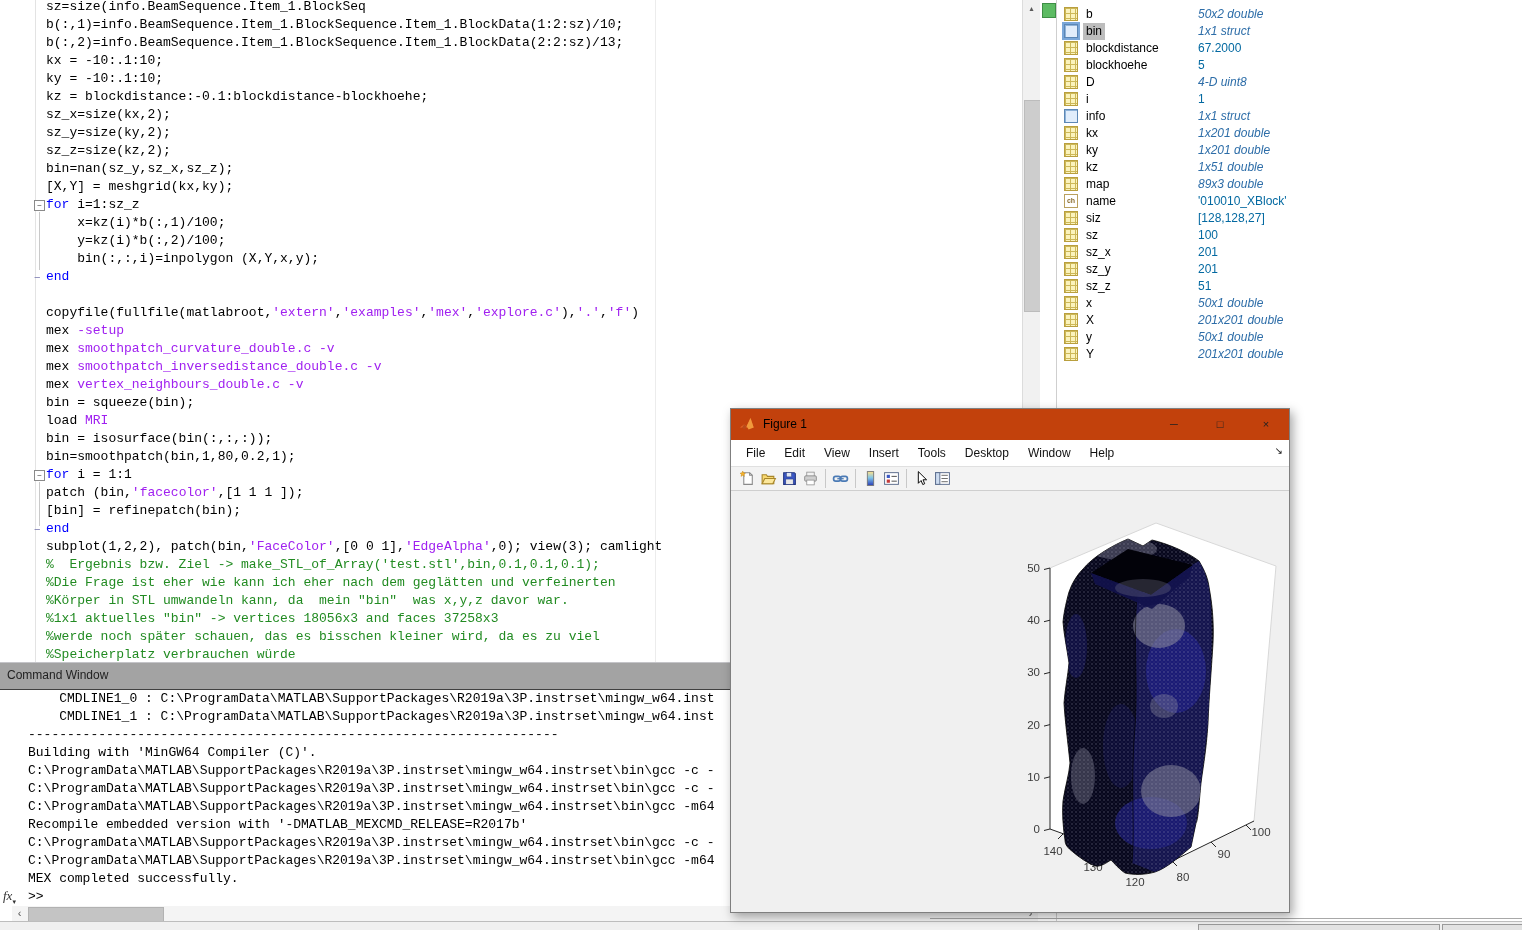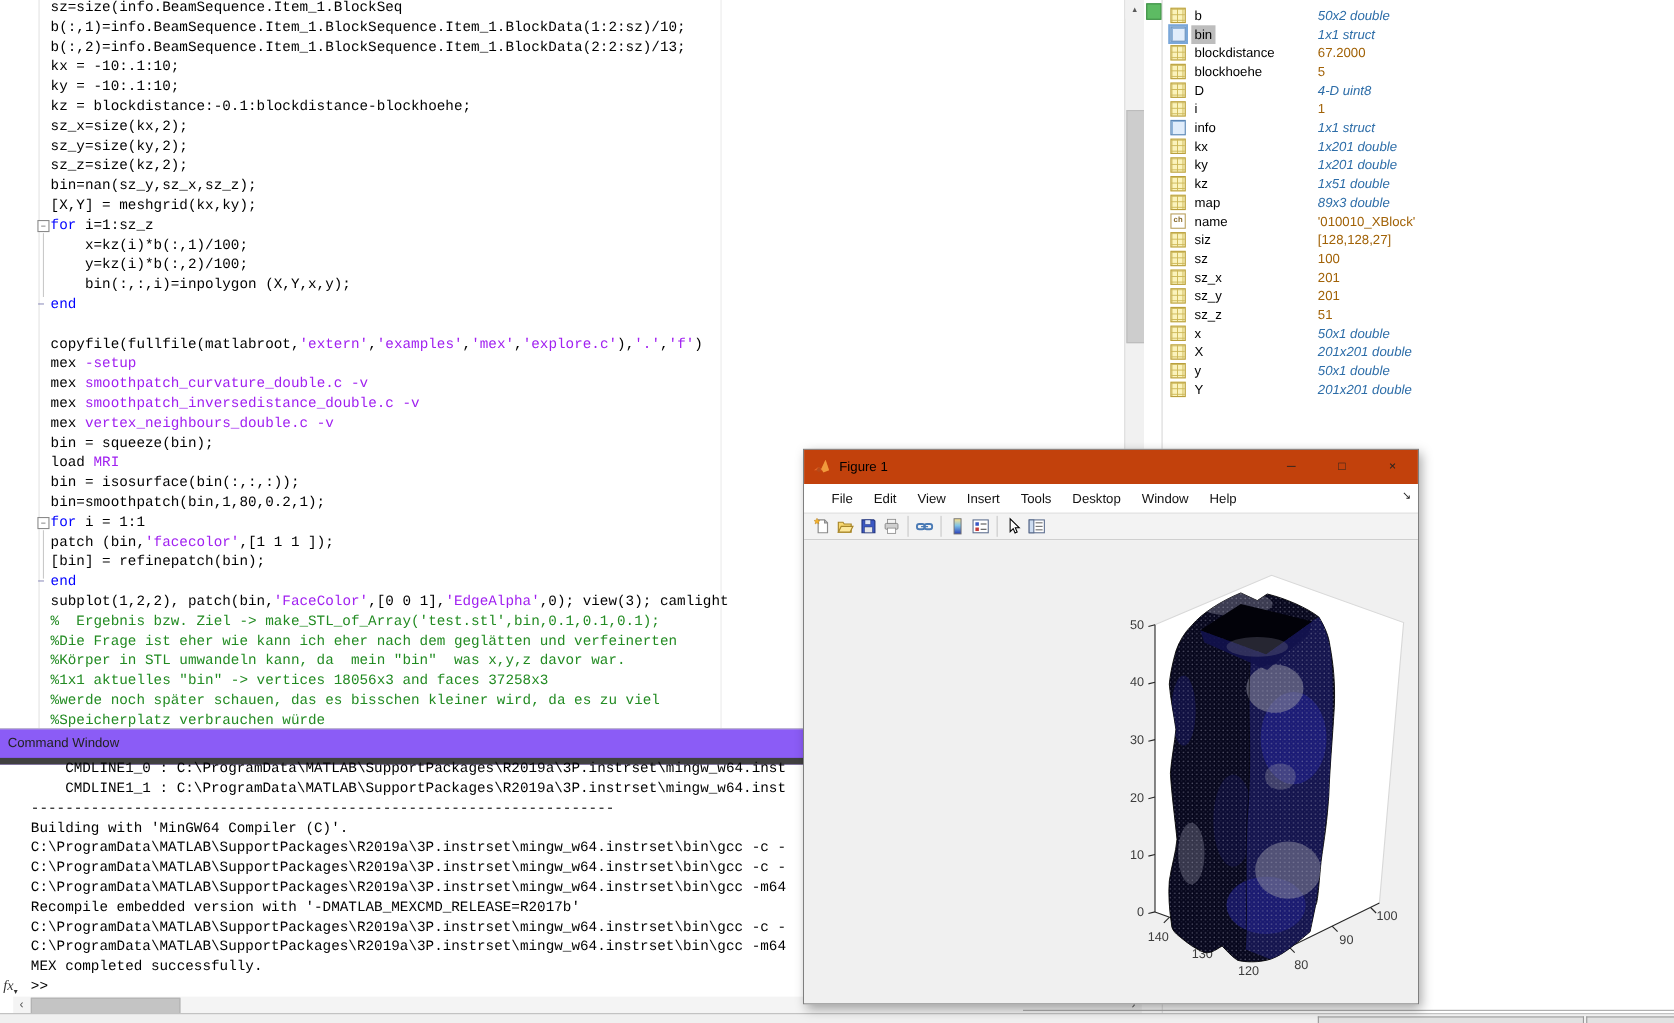--- a/index.html
+++ b/index.html
@@ -23,21 +23,21 @@
   #ed-scroll .sbtn{position:absolute;left:0;width:17px;height:17px;background:#f1f1f1;color:#5a5a5a;
                    font-size:8px;text-align:center;line-height:17px;}
   #ed-scroll .up{top:0;} #ed-scroll .down{bottom:2px;}
   #ed-thumb{position:absolute;left:1px;top:100px;width:15px;height:210px;background:#cdcdcd;border:1px solid #bcbcbc;}
   
   #indicator-strip{position:absolute;left:1040px;top:0;width:16px;height:662px;background:#fff;}
   #lint-ok{position:absolute;left:2px;top:3px;width:12px;height:13px;background:#5dbb63;border:1px solid #3e8e45;}
   #vdivider{position:absolute;left:1056px;top:0;width:1px;height:921px;background:#cfcfcf;}
   
   #cmd{position:absolute;left:0;top:662px;width:1056px;height:259px;background:#fff;}
-  #cmd-header{position:absolute;left:0;top:0;width:100%;height:26px;background:#8b5cf6;border-top:1px solid #c4c4c8;border-bottom:6px solid #404040;}
+  #cmd-header{position:absolute;left:0;top:0;width:100%;height:26px;background:#a3a3a3;border-top:1px solid #c4c4c8;border-bottom:1px solid #404040;}
   #cmd-header .t{position:absolute;left:7px;top:5px;font-size:12px;color:#222;}
   #cmd-body{position:absolute;left:0;top:28px;right:0;}
   .xline{height:18px;line-height:18px;padding-left:28px;white-space:pre;
          font-family:"Liberation Mono",monospace;font-size:13px;color:#000;}
   #cmd-prompt-row{height:18px;line-height:18px;padding-left:28px;font-family:"Liberation Mono",monospace;font-size:13px;}
   #fx-badge{position:absolute;left:3px;top:226px;font-family:"Liberation Serif",serif;font-style:italic;font-size:13px;color:#333;}
   #fx-badge .ar{font-size:7px;font-style:normal;vertical-align:sub;color:#333;}
   
   #cmd-hscroll{position:absolute;left:12px;top:244px;width:1026px;height:15px;background:#f4f4f4;}
   #cmd-hscroll .hb{position:absolute;top:0;width:15px;height:15px;color:#555;font-size:11px;line-height:14px;text-align:center;}
@@ -50,36 +50,36 @@
   .wicon{position:absolute;left:7px;top:1px;width:14px;height:14px;border:1px solid #b99f3e;background:#fbf3bc;
          background-image:linear-gradient(#cdb858 1px,transparent 1px),linear-gradient(90deg,#cdb858 1px,transparent 1px);
          background-size:5px 5px;box-sizing:border-box;}
   .wicon.struct{border-color:#5c87b5;background:#e1edfb;
          background-image:linear-gradient(#8fb3d9 1px,transparent 1px),linear-gradient(90deg,#8fb3d9 1px,transparent 1px);}
   .wicon.char{background:#fff;background-image:none;border-color:#b9a05e;
          font:bold 7px/12px "Liberation Sans",sans-serif;color:#8a6d2f;text-align:center;}
   .wrow.sel .wicon{outline:2px solid #7aa7d9;}
   .wname{position:absolute;left:26px;top:0;font-size:12px;color:#000;padding:0 3px;}
   .wrow.sel .wname{background:#bdbdbd;}
-  .wval{position:absolute;left:141px;top:0;font-size:12px;color:#a16207;}
+  .wval{position:absolute;left:141px;top:0;font-size:12px;color:#0369a1;}
   .wval.it{font-style:italic;color:#2d6da8;}
   
   #bottom-strip{position:absolute;left:0;top:921px;width:1522px;height:9px;background:#f0f0f0;border-top:1px solid #bdbdbd;}
   .bbar{position:absolute;top:2px;height:7px;background:#e2e2e2;border:1px solid #9a9a9a;border-bottom:none;}
   #bbar1{left:1198px;width:240px;} #bbar2{left:1442px;width:80px;}
   #bline{position:absolute;left:930px;top:918px;width:592px;height:1px;background:#a8a8a8;}
   
   #figwin{position:absolute;left:730px;top:408px;width:560px;height:505px;background:#fff;
           border:1px solid #7f7f7f;box-sizing:border-box;box-shadow:3px 4px 10px rgba(0,0,0,.35);}
   #fig-titlebar{position:absolute;left:0;top:0;width:100%;height:31px;background:#c2410c;}
   #fig-appicon{position:absolute;left:8px;top:7px;width:16px;height:16px;}
   #fig-title{position:absolute;left:32px;top:8px;font-size:12px;color:#000;}
   #fig-btns{position:absolute;right:0;top:0;height:31px;display:flex;}
   .wbtn{width:46px;height:31px;text-align:center;line-height:31px;font-size:11px;color:#222;}
-  #fig-menubar{position:absolute;left:0;top:31px;width:100%;height:26px;background:#fff;display:flex;align-items:center;padding-left:16px;box-sizing:border-box;}
+  #fig-menubar{position:absolute;left:0;top:31px;width:100%;height:26px;background:#fff;display:flex;align-items:center;padding-left:6px;box-sizing:border-box;}
   .menu-item{font-size:12px;color:#111;padding:3px 10px 3px 9px;}
   #menu-overflow{position:absolute;right:6px;top:36px;font-size:10px;color:#222;}
   #fig-toolbar{position:absolute;left:0;top:57px;width:100%;height:25px;background:#f3f3f3;
                border-top:1px solid #e0e0e0;border-bottom:1px solid #cfcfcf;display:flex;align-items:center;padding-left:6px;box-sizing:border-box;}
   .tbtn{width:21px;height:20px;display:flex;align-items:center;justify-content:center;}
   .tbtn svg{width:17px;height:17px;}
   .tsep{width:1px;height:19px;background:#c8c8c8;margin:0 4px;}
   #fig-canvas{position:absolute;left:0;top:82px;width:558px;height:421px;background:#f0f0f0;}
   #fig-canvas svg{position:absolute;left:0;top:0;}
   text.tick{font-family:"Liberation Sans",sans-serif;font-size:11.5px;fill:#3c3c3c;}

